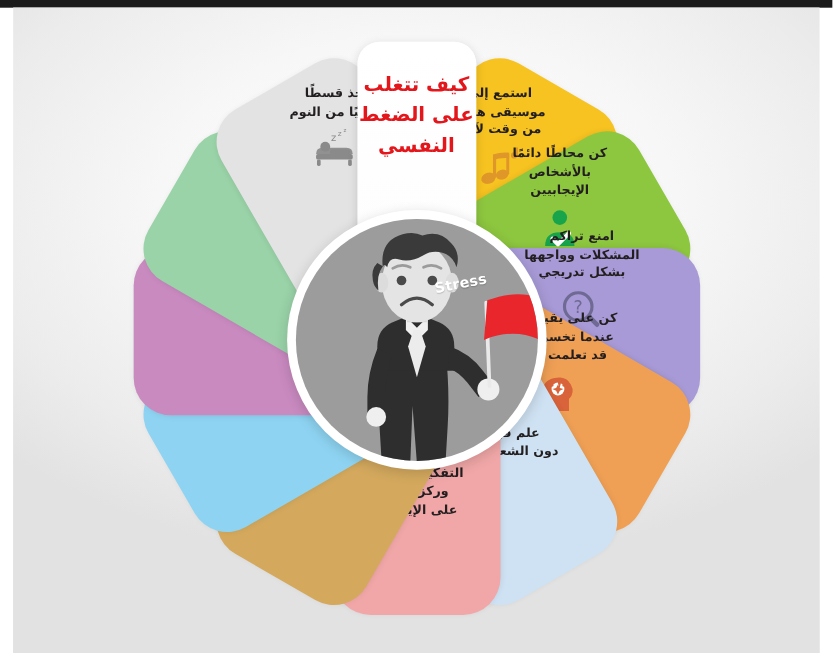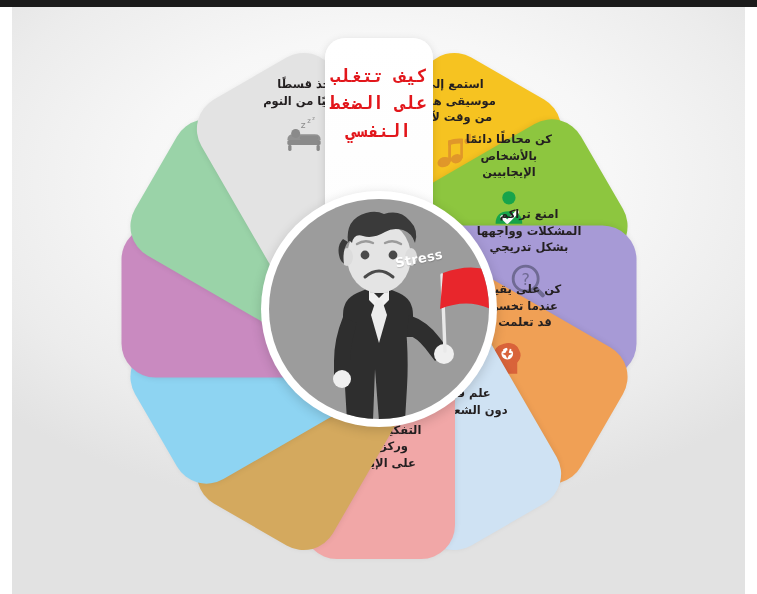--- a/index.html
+++ b/index.html
@@ -290,21 +290,21 @@
                 <rect x="19" y="25" width="22" height="5" rx="2.4"></rect>
                 <text x="26" y="16" font-size="11" font-family="DejaVu Sans" fill="#8a8a8a">z</text>
                 <text x="32" y="10" font-size="8" font-family="DejaVu Sans" fill="#8a8a8a">z</text>
                 <text x="37" y="6" font-size="6" font-family="DejaVu Sans" fill="#8a8a8a">z</text>
               </svg>
             </div>
           </div>
         </div>
       </div>
 
-    <div class="title-petal" id="titlePetal" style="transform: translate(0px, -154px); font-family: Liberation Mono, monospace;">
+    <div class="title-petal" id="titlePetal" style="transform: translate(0px, -154px);">
       <div class="tinner">
         <div class="title-text">كيف تتغلب
 على الضغط
 النفسي</div>
       </div>
     </div>
 
     <div class="center-ring">
       <div class="center-circle">
         <svg width="220" height="220" viewBox="0 0 220 220">

